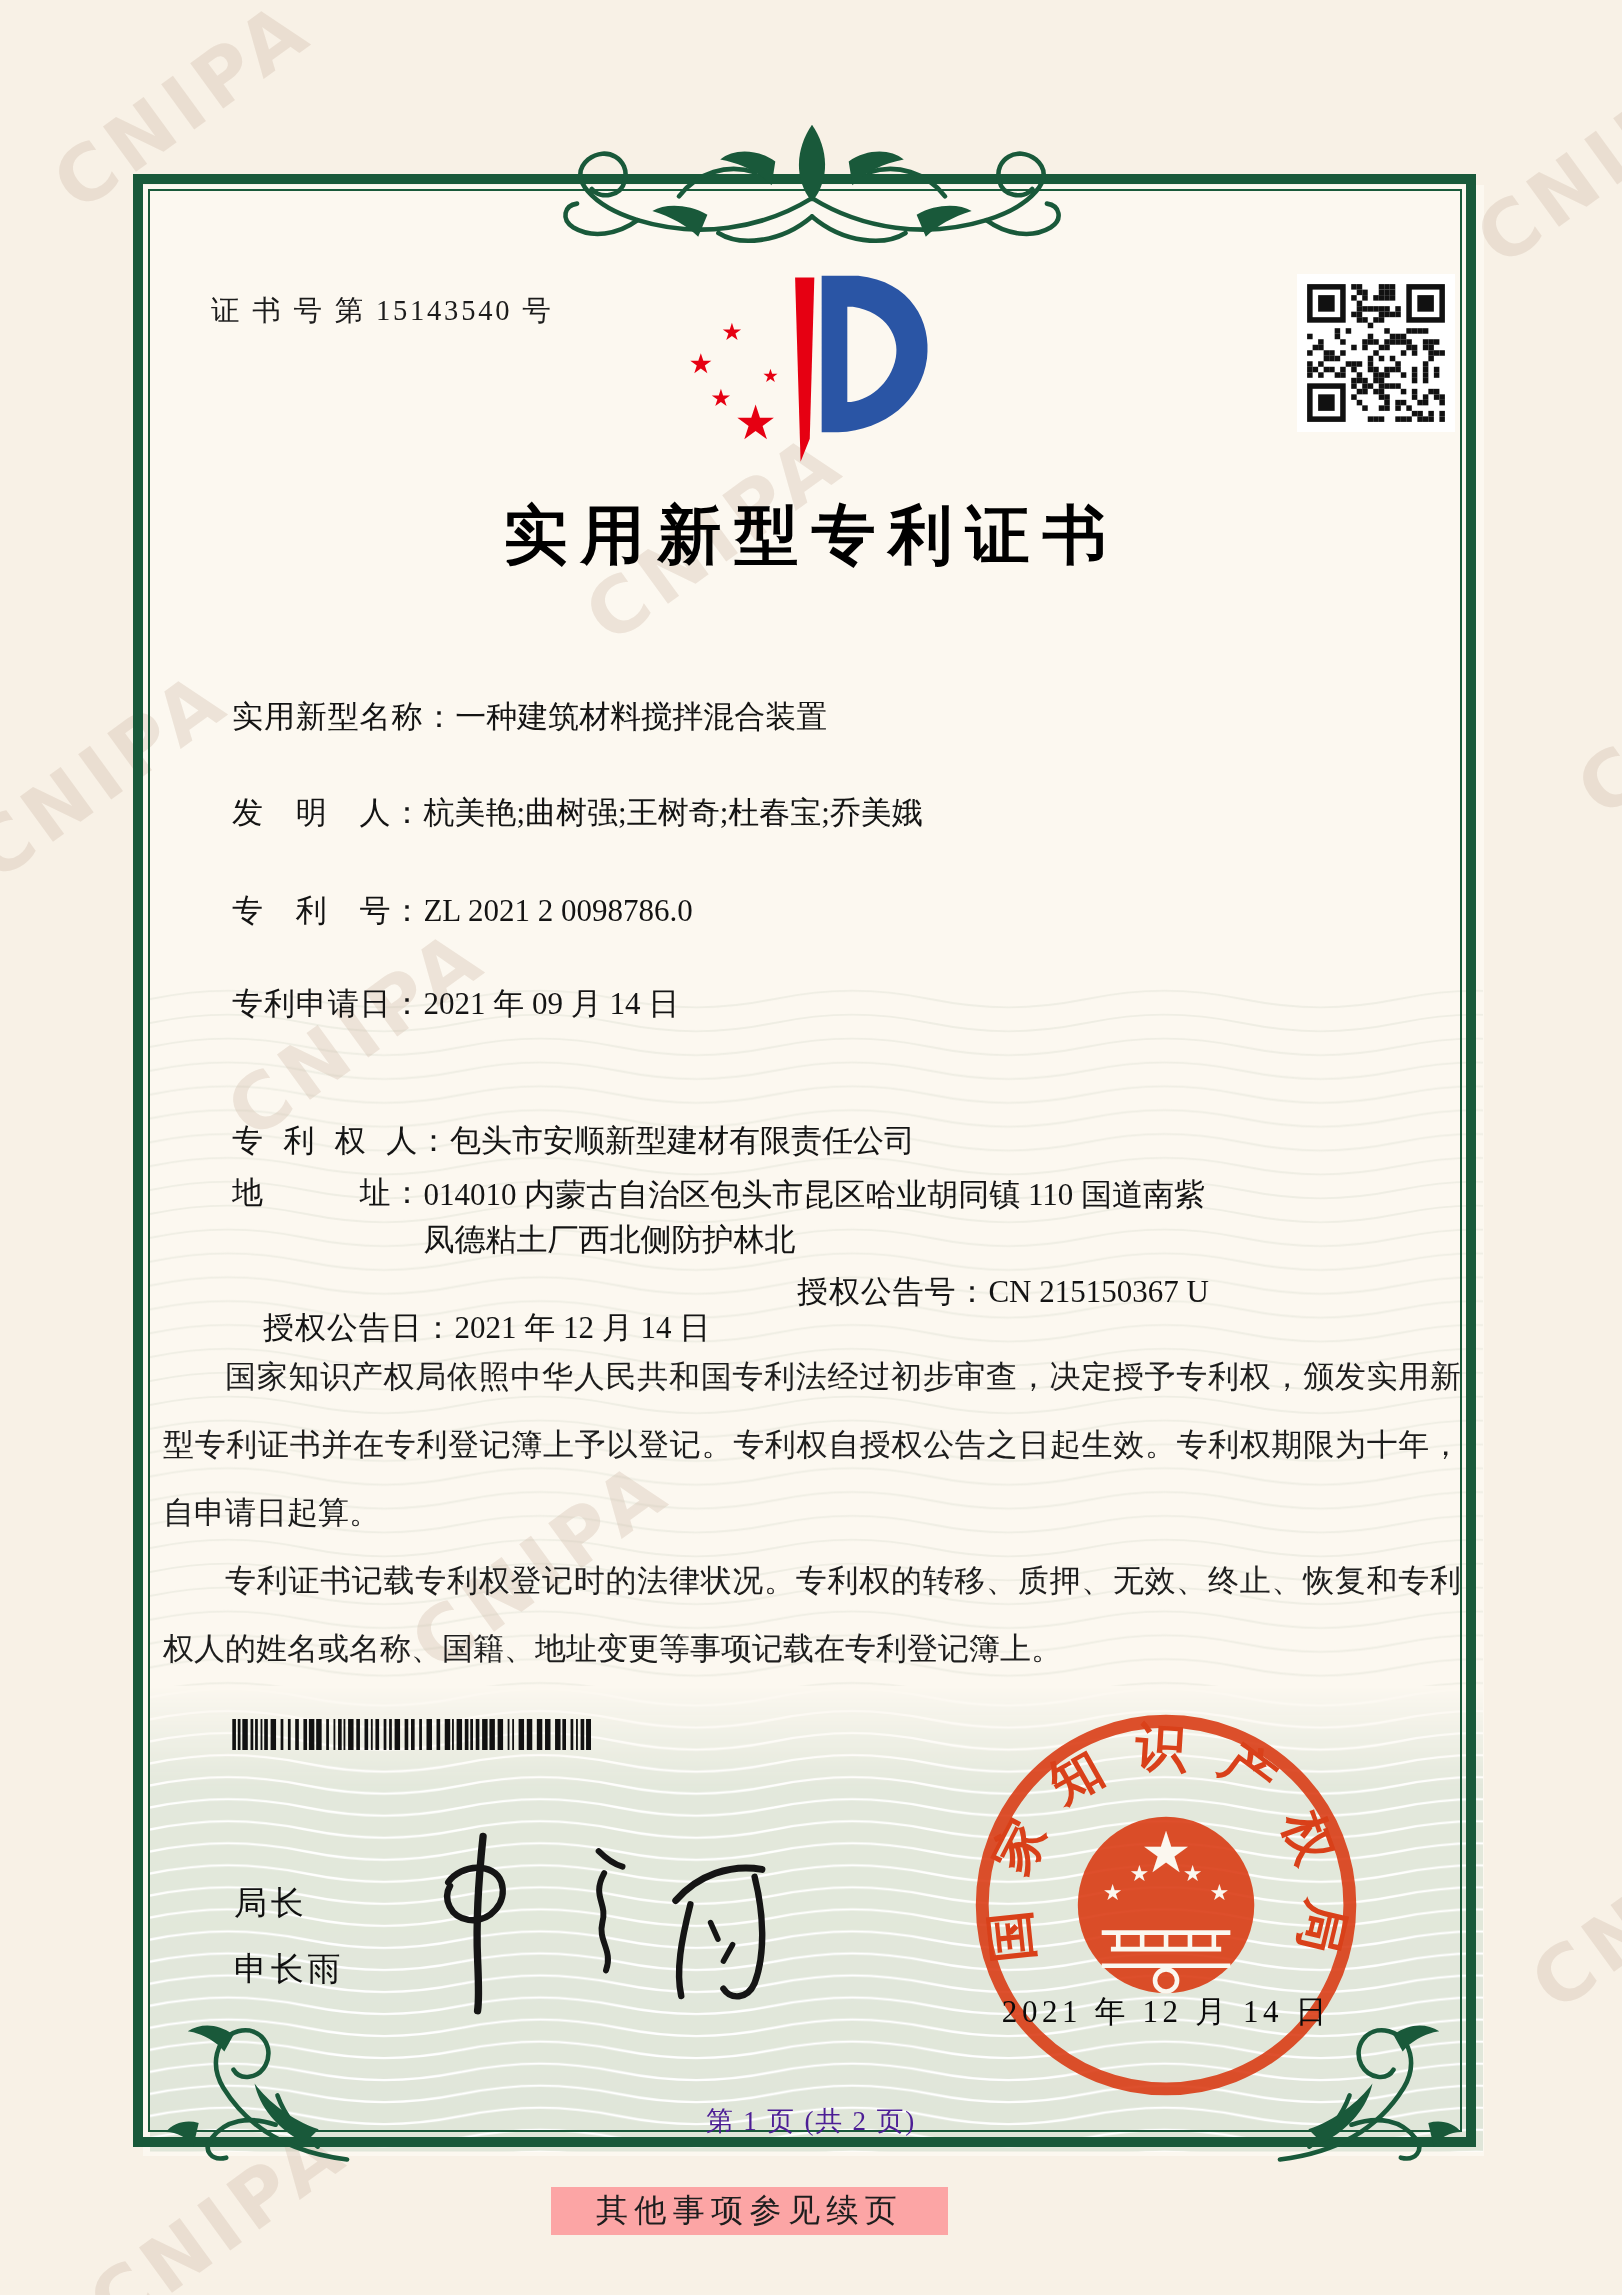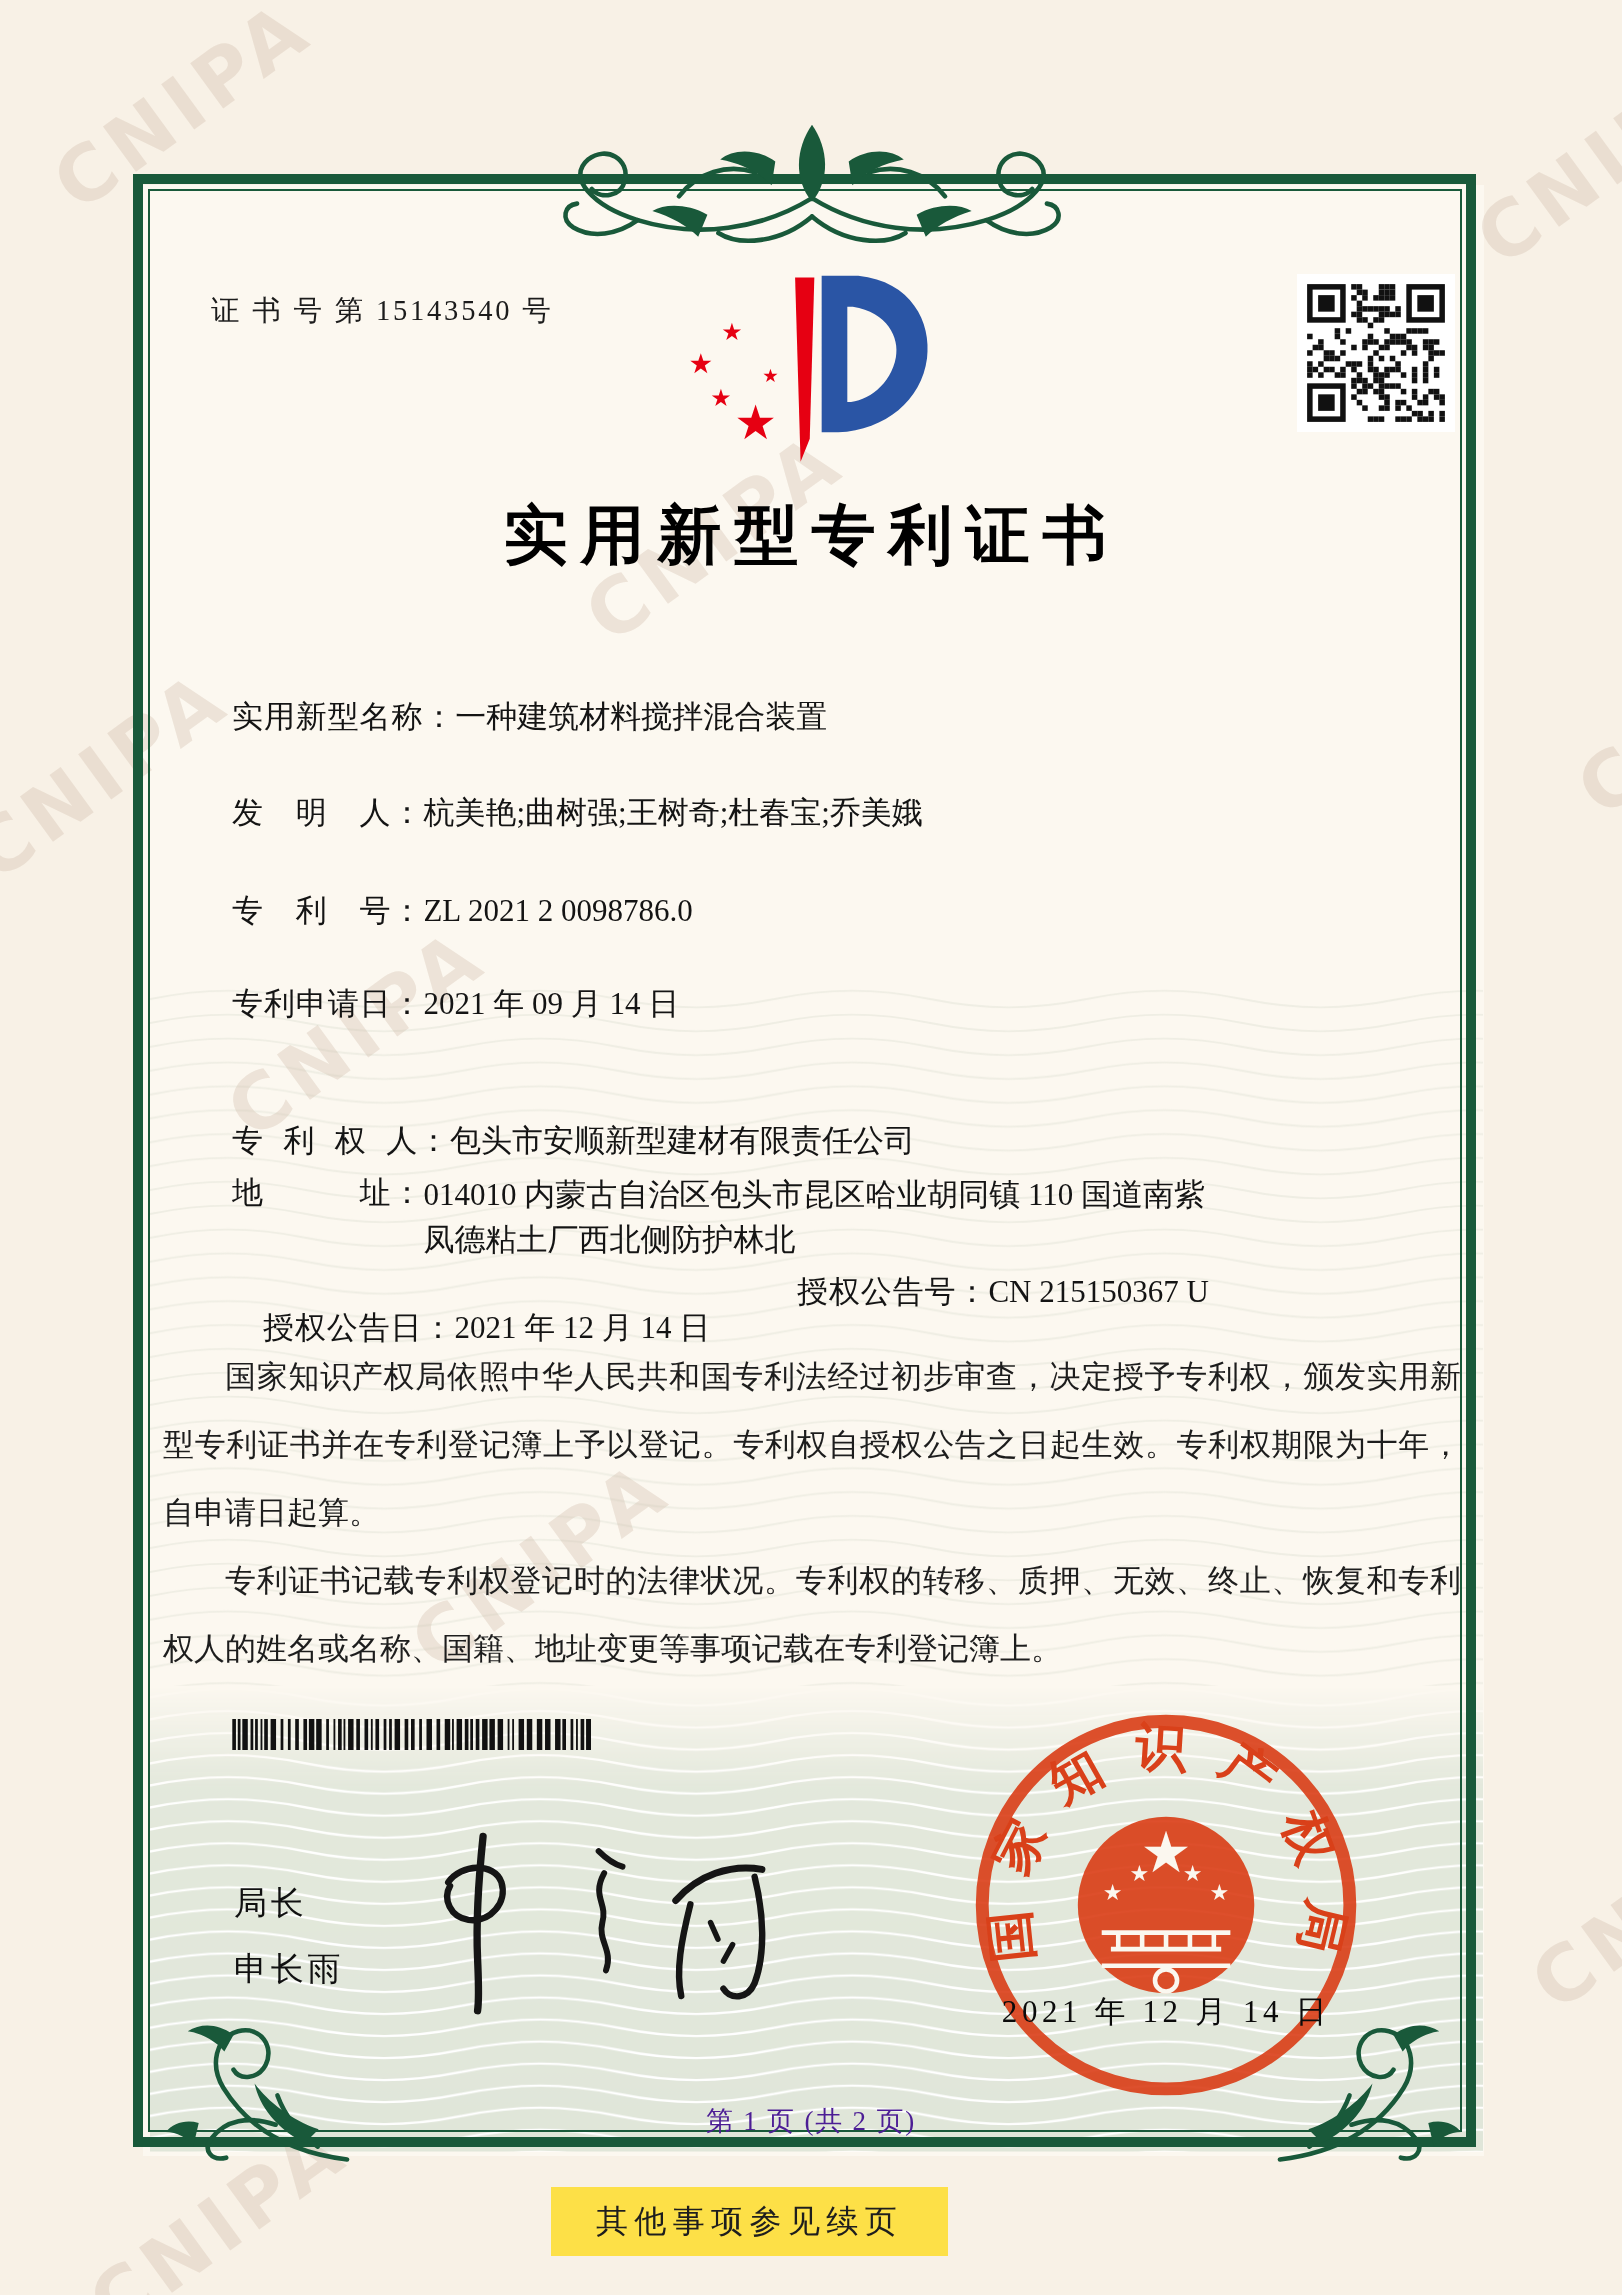--- a/index.html
+++ b/index.html
@@ -26,21 +26,21 @@
   #grant-no-group{position:absolute;left:565px;top:0;white-space:pre;}
   #paragraphs{left:163px;top:1343px;width:1298px;font-size:31px;line-height:68px;color:#1d1d1d;text-align:justify;z-index:5;}
   #paragraphs p{margin:0;text-indent:2em;}
   #barcode{left:231px;top:1719px;z-index:5;}
   #signer{left:234px;top:1870px;font-size:33px;color:#101010;letter-spacing:3.7px;z-index:5;line-height:66px;}
   #signer span{display:block;}
   #signature{left:395px;top:1816px;z-index:5;}
   #seal{left:962px;top:1701px;z-index:6;opacity:.96;}
   #seal-date{left:962px;top:1991px;width:409px;text-align:center;font-size:31px;letter-spacing:4.6px;color:#0b0b0b;z-index:7;}
   #footer-page{left:150px;top:2103px;width:1322px;text-align:center;font-size:27px;letter-spacing:1.8px;color:#4c1d95;z-index:5;}
-  #continuation{left:551px;top:2187px;width:397px;height:69px;background:#fde047;z-index:5;display:flex;align-items:center;justify-content:center;font-size:32px;letter-spacing:6.4px;color:#1e1e1e;}
+  #continuation{left:551px;top:2187px;width:397px;height:48px;background:#fca5a5;z-index:5;display:flex;align-items:center;justify-content:center;font-size:32px;letter-spacing:6.4px;color:#1e1e1e;}
   #logo{left:675px;top:272px;z-index:5;}
   #qr-box{left:1297px;top:274px;width:158px;height:158px;background:#ffffff;z-index:5;}
   .band{left:150px;z-index:1;}
   #band-faint{top:987px;opacity:.14;}
   #band-strong{top:1686px;}
   .ornament{z-index:4;}
 </style>
 </head>
 <body>
 

